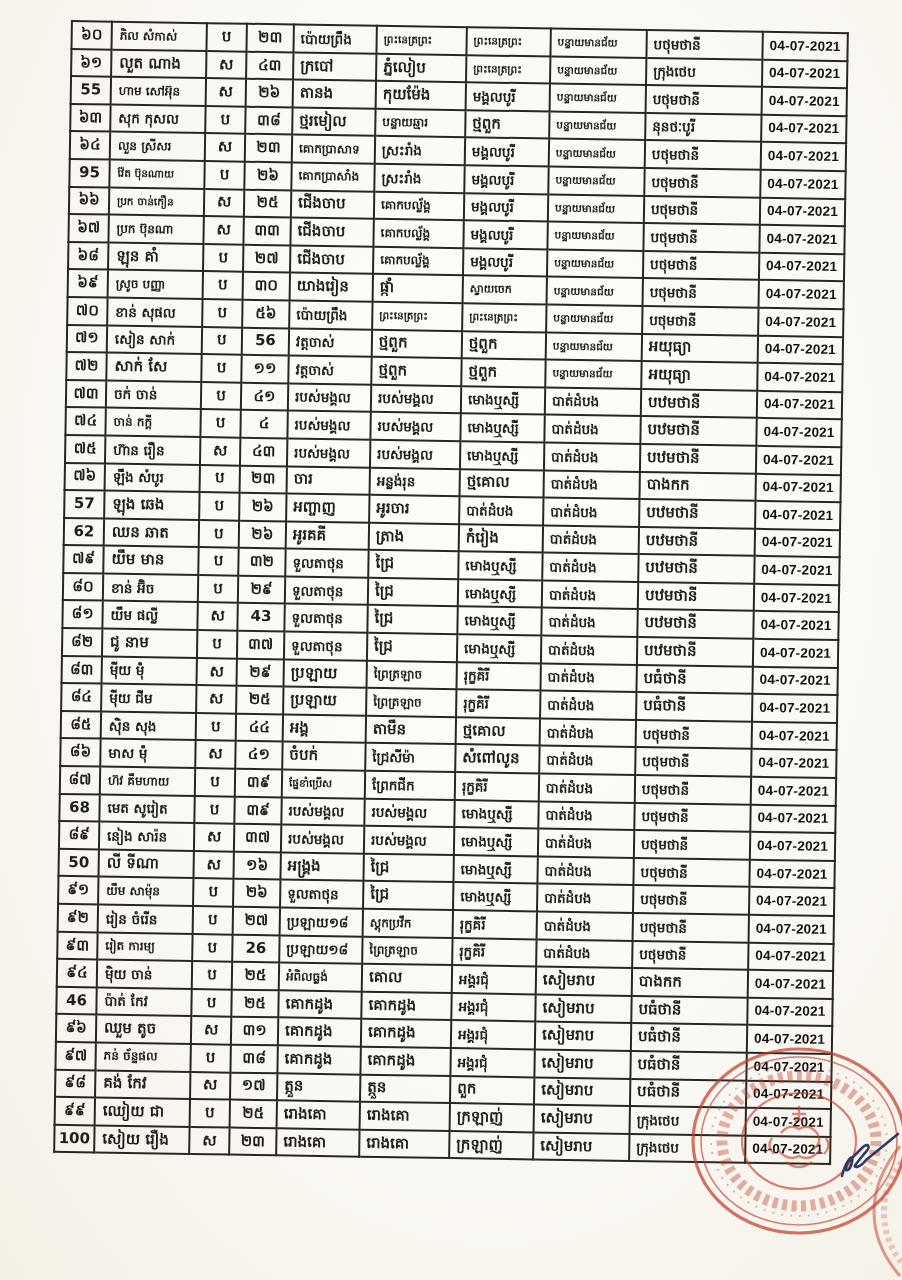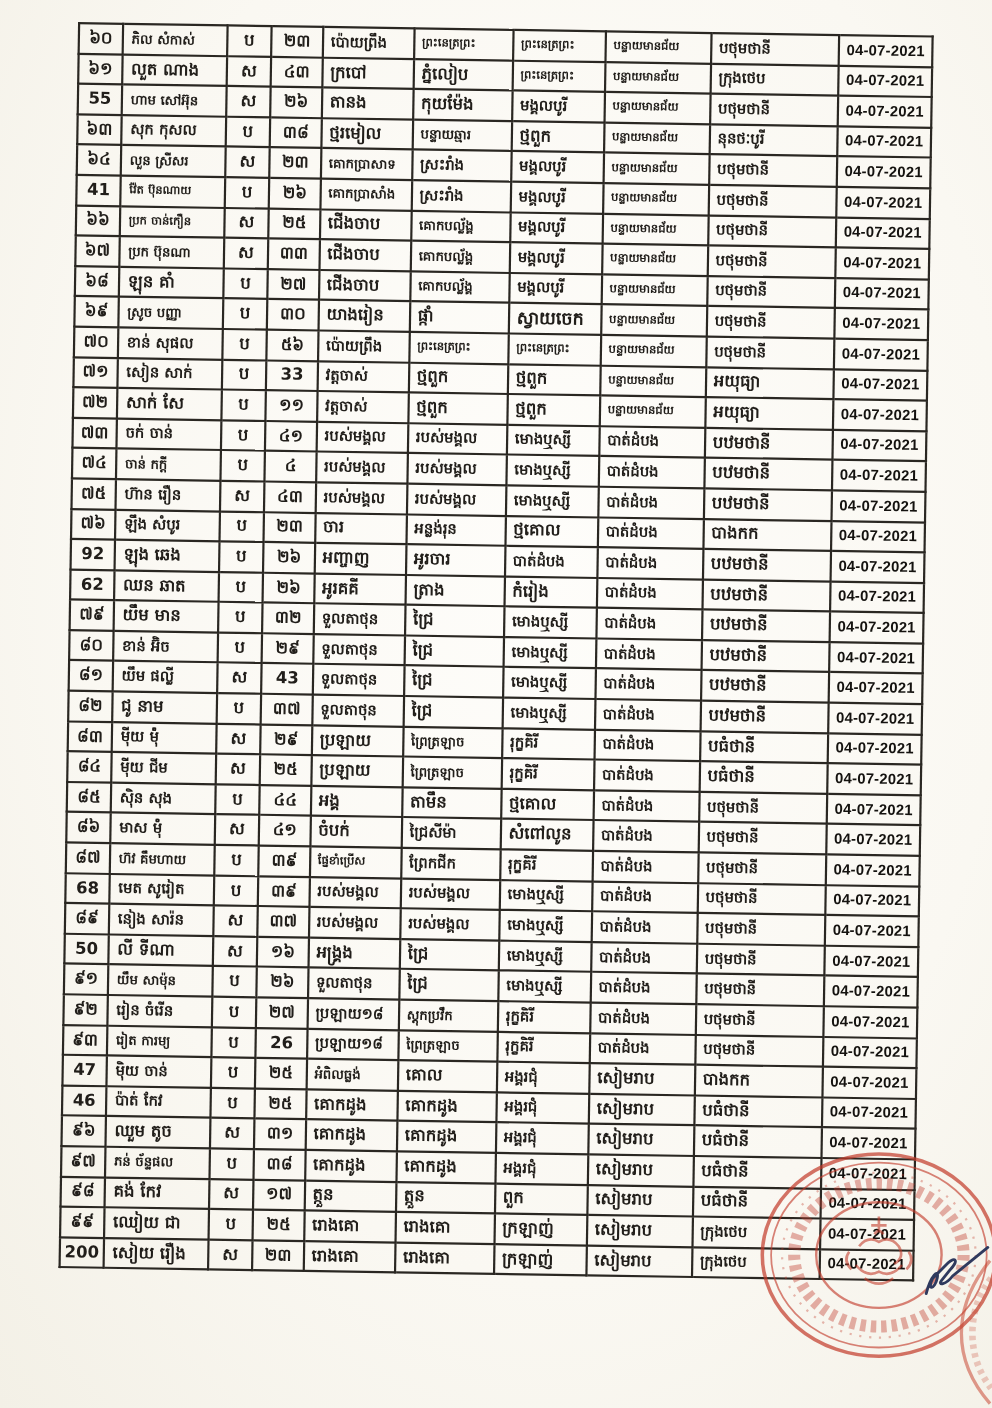--- a/index.html
+++ b/index.html
@@ -125,21 +125,21 @@
             <td>ស</td>
             <td>២៣</td>
             <td style="font-size: 12px;">គោកប្រាសាទ</td>
             <td style="font-size: 13.5px;">ស្រះរាំង</td>
             <td style="font-size: 13.5px;">មង្គលបូរី</td>
             <td style="font-size: 10.5px;">បន្ទាយមានជ័យ</td>
             <td style="font-size: 13.5px;">បថុមថានី</td>
             <td>04-07-2021</td>
           </tr>
           <tr>
-            <td>41</td>
+            <td>95</td>
             <td style="font-size: 10.5px;">វ៉ែត ប៊ុនណាយ</td>
             <td>ប</td>
             <td>២៦</td>
             <td style="font-size: 12px;">គោកប្រាសាំង</td>
             <td style="font-size: 13.5px;">ស្រះរាំង</td>
             <td style="font-size: 13.5px;">មង្គលបូរី</td>
             <td style="font-size: 10.5px;">បន្ទាយមានជ័យ</td>
             <td style="font-size: 13.5px;">បថុមថានី</td>
             <td>04-07-2021</td>
           </tr>
@@ -179,42 +179,42 @@
             <td style="font-size: 13.5px;">បថុមថានី</td>
             <td>04-07-2021</td>
           </tr>
           <tr>
             <td>៦៩</td>
             <td style="font-size: 12px;">ស្រូច បញ្ញា</td>
             <td>ប</td>
             <td>៣០</td>
             <td>យាងរៀន</td>
             <td>ផ្កាំ</td>
-            <td style="font-size: 16px;">ស្វាយចេក</td>
+            <td style="font-size: 11px;">ស្វាយចេក</td>
             <td style="font-size: 10.5px;">បន្ទាយមានជ័យ</td>
             <td style="font-size: 13.5px;">បថុមថានី</td>
             <td>04-07-2021</td>
           </tr>
           <tr>
             <td>៧០</td>
             <td style="font-size: 13.5px;">ខាន់ សុផល</td>
             <td>ប</td>
             <td>៥៦</td>
             <td style="font-size: 13.5px;">ប៉ោយព្រឹង</td>
             <td style="font-size: 10.5px;">ព្រះនេត្រព្រះ</td>
             <td style="font-size: 10.5px;">ព្រះនេត្រព្រះ</td>
             <td style="font-size: 10.5px;">បន្ទាយមានជ័យ</td>
             <td style="font-size: 13.5px;">បថុមថានី</td>
             <td>04-07-2021</td>
           </tr>
           <tr>
             <td>៧១</td>
             <td style="font-size: 13.5px;">សៀន សាក់</td>
             <td>ប</td>
-            <td>33</td>
+            <td>56</td>
             <td style="font-size: 13.5px;">វត្តចាស់</td>
             <td>ថ្មពួក</td>
             <td>ថ្មពួក</td>
             <td style="font-size: 10.5px;">បន្ទាយមានជ័យ</td>
             <td>អយុធ្យា</td>
             <td>04-07-2021</td>
           </tr>
           <tr>
             <td>៧២</td>
             <td>សាក់ សែ</td>
@@ -269,21 +269,21 @@
             <td>ប</td>
             <td>២៣</td>
             <td>ចារ</td>
             <td style="font-size: 13.5px;">អន្លង់រុន</td>
             <td>ថ្មគោល</td>
             <td style="font-size: 13.5px;">បាត់ដំបង</td>
             <td>បាងកក</td>
             <td>04-07-2021</td>
           </tr>
           <tr>
-            <td>92</td>
+            <td>57</td>
             <td>ឡុង ឆេង</td>
             <td>ប</td>
             <td>២៦</td>
             <td>អញ្ចាញ</td>
             <td>អូរចារ</td>
             <td style="font-size: 13.5px;">បាត់ដំបង</td>
             <td style="font-size: 13.5px;">បាត់ដំបង</td>
             <td>បឋមថានី</td>
             <td>04-07-2021</td>
           </tr>
@@ -473,21 +473,21 @@
             <td>ប</td>
             <td>26</td>
             <td style="font-size: 13.5px;">ប្រឡាយ១៨</td>
             <td style="font-size: 12px;">ព្រៃត្រឡាច</td>
             <td style="font-size: 13.5px;">រុក្ខគិរី</td>
             <td style="font-size: 13.5px;">បាត់ដំបង</td>
             <td style="font-size: 13.5px;">បថុមថានី</td>
             <td>04-07-2021</td>
           </tr>
           <tr>
-            <td>47</td>
+            <td>៩៤</td>
             <td style="font-size: 13.5px;">ម៉ិយ ចាន់</td>
             <td>ប</td>
             <td>២៥</td>
             <td style="font-size: 12px;">អំពិលធ្លង់</td>
             <td>គោល</td>
             <td style="font-size: 13.5px;">អង្គរជុំ</td>
             <td>សៀមរាប</td>
             <td>បាងកក</td>
             <td>04-07-2021</td>
           </tr>
@@ -545,21 +545,21 @@
             <td>ប</td>
             <td>២៥</td>
             <td>រោងគោ</td>
             <td>រោងគោ</td>
             <td>ក្រឡាញ់</td>
             <td>សៀមរាប</td>
             <td style="font-size: 13.5px;">ក្រុងថេប</td>
             <td>04-07-2021</td>
           </tr>
           <tr>
-            <td>200</td>
+            <td>100</td>
             <td>សៀយ រឿង</td>
             <td>ស</td>
             <td>២៣</td>
             <td>រោងគោ</td>
             <td>រោងគោ</td>
             <td>ក្រឡាញ់</td>
             <td>សៀមរាប</td>
             <td style="font-size: 13.5px;">ក្រុងថេប</td>
             <td>04-07-2021</td>
           </tr>

